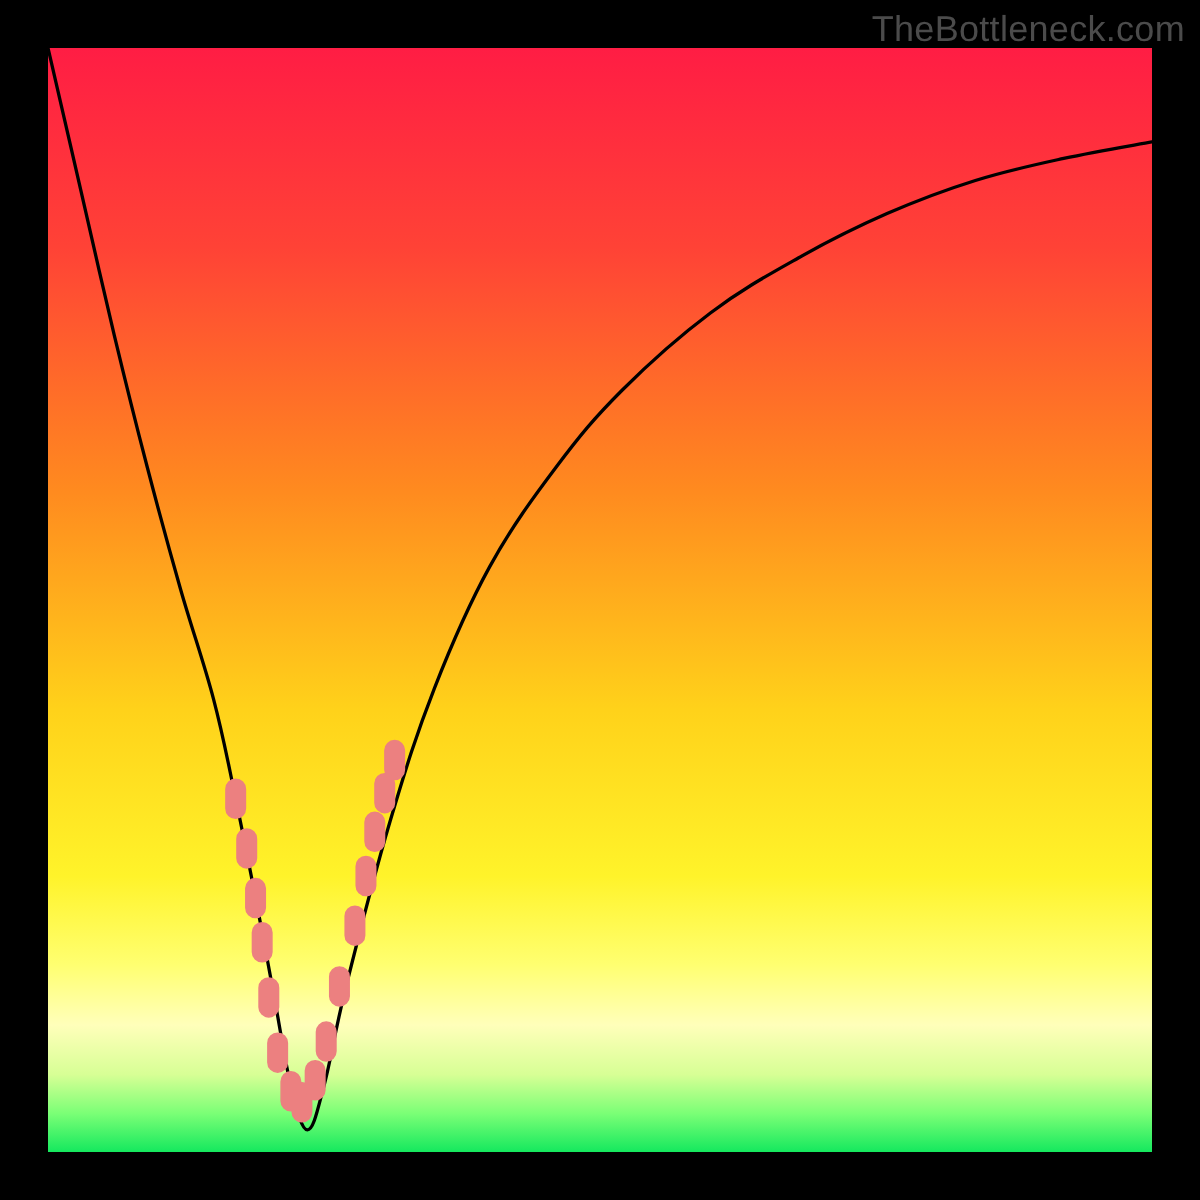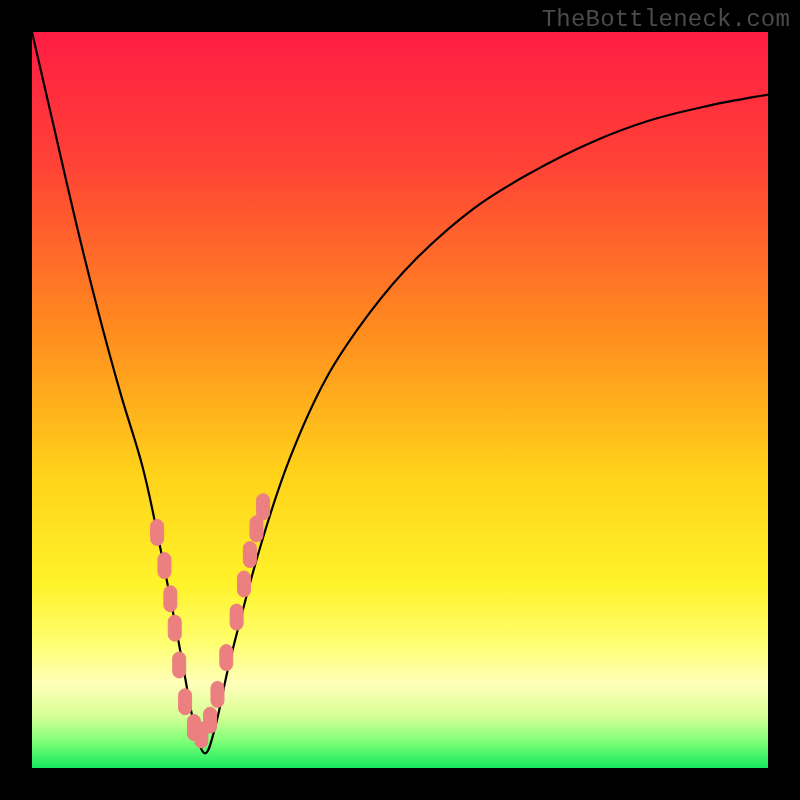--- a/index.html
+++ b/index.html
@@ -11,21 +11,20 @@
     background: #000;
     font-family: Arial, Helvetica, sans-serif;
   }
   .frame {
     position: absolute;
     left: 0;
     top: 0;
     width: 800px;
     height: 800px;
     background: #000;
-    font-family: Liberation Mono, monospace;
   }
   .plot-area {
     position: absolute;
     left: 32px;
     top: 32px;
     width: 736px;
     height: 736px;
     overflow: hidden;
   }
   .gradient {

